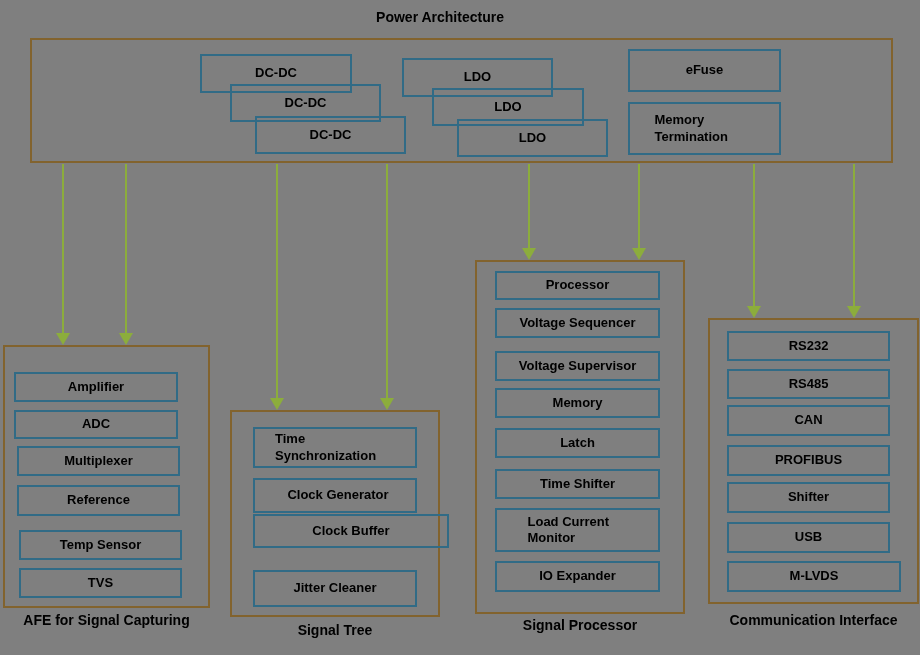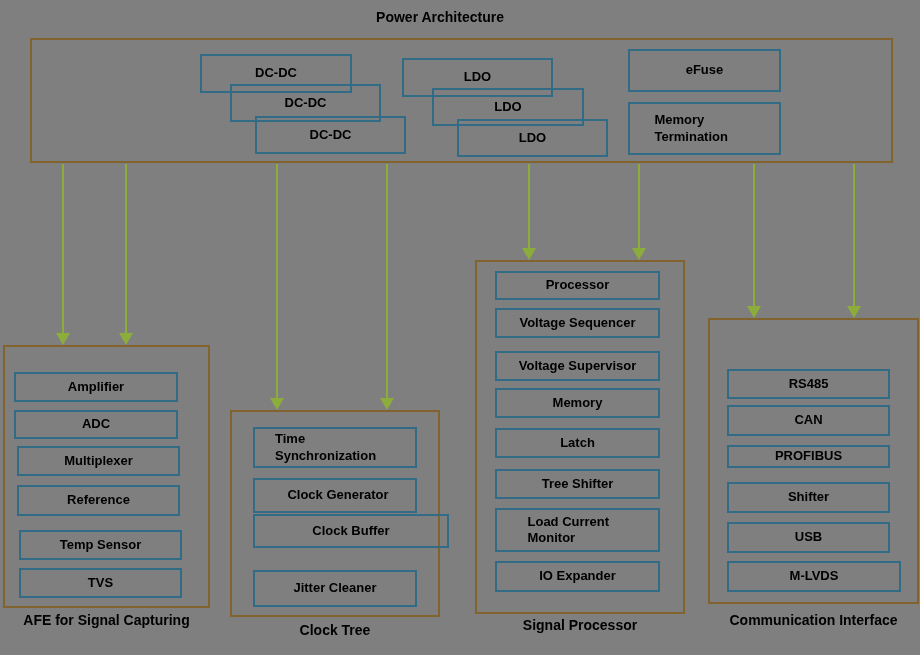--- a/index.html
+++ b/index.html
@@ -131,58 +131,61 @@
     <div class="bluebox" style="left:21px;top:66px;width:164px;height:35px;padding-left:6px;">
         <span>Clock Generator</span>
       </div>
     <div class="bluebox" style="left:21px;top:102px;width:196px;height:34px;">
         <span>Clock Buffer</span>
       </div>
     <div class="bluebox" style="left:21px;top:158px;width:164px;height:37px;">
         <span>Jitter Cleaner</span>
       </div>
   </div>
-  <div class="grouplabel" style="left:230px;top:622px;width:210px;">Clock Tree</div>
+  <div class="grouplabel" style="left:230px;top:622px;width:210px;">Signal Tree</div>
 
   <div class="container" style="left:475px;top:260px;width:210px;height:354px;">
     <div class="bluebox" style="left:18px;top:9px;width:165px;height:29px;">
         <span>Processor</span>
       </div>
     <div class="bluebox" style="left:18px;top:46px;width:165px;height:30px;">
         <span>Voltage Sequencer</span>
       </div>
     <div class="bluebox" style="left:18px;top:89px;width:165px;height:30px;">
         <span>Voltage Supervisor</span>
       </div>
     <div class="bluebox" style="left:18px;top:126px;width:165px;height:30px;">
         <span>Memory</span>
       </div>
     <div class="bluebox" style="left:18px;top:166px;width:165px;height:30px;">
         <span>Latch</span>
       </div>
     <div class="bluebox" style="left:18px;top:207px;width:165px;height:30px;">
-        <span>Tree Shifter</span>
+        <span>Time Shifter</span>
       </div>
     <div class="bluebox" style="left:18px;top:246px;width:165px;height:44px;">
         <span class="wrap-xnarrow">Load Current Monitor</span>
       </div>
     <div class="bluebox" style="left:18px;top:299px;width:165px;height:31px;">
         <span>IO Expander</span>
       </div>
   </div>
   <div class="grouplabel" style="left:475px;top:617px;width:210px;">Signal Processor</div>
 
   <div class="container" style="left:708px;top:318px;width:211px;height:286px;">
+    <div class="bluebox" style="left:17px;top:11px;width:163px;height:30px;">
+        <span>RS232</span>
+      </div>
     <div class="bluebox" style="left:17px;top:49px;width:163px;height:30px;">
         <span>RS485</span>
       </div>
     <div class="bluebox" style="left:17px;top:85px;width:163px;height:31px;">
         <span>CAN</span>
       </div>
-    <div class="bluebox" style="left:17px;top:125px;width:163px;height:23px;">
+    <div class="bluebox" style="left:17px;top:125px;width:163px;height:31px;">
         <span>PROFIBUS</span>
       </div>
     <div class="bluebox" style="left:17px;top:162px;width:163px;height:31px;">
         <span>Shifter</span>
       </div>
     <div class="bluebox" style="left:17px;top:202px;width:163px;height:31px;">
         <span>USB</span>
       </div>
     <div class="bluebox" style="left:17px;top:241px;width:174px;height:31px;">
         <span>M-LVDS</span>

